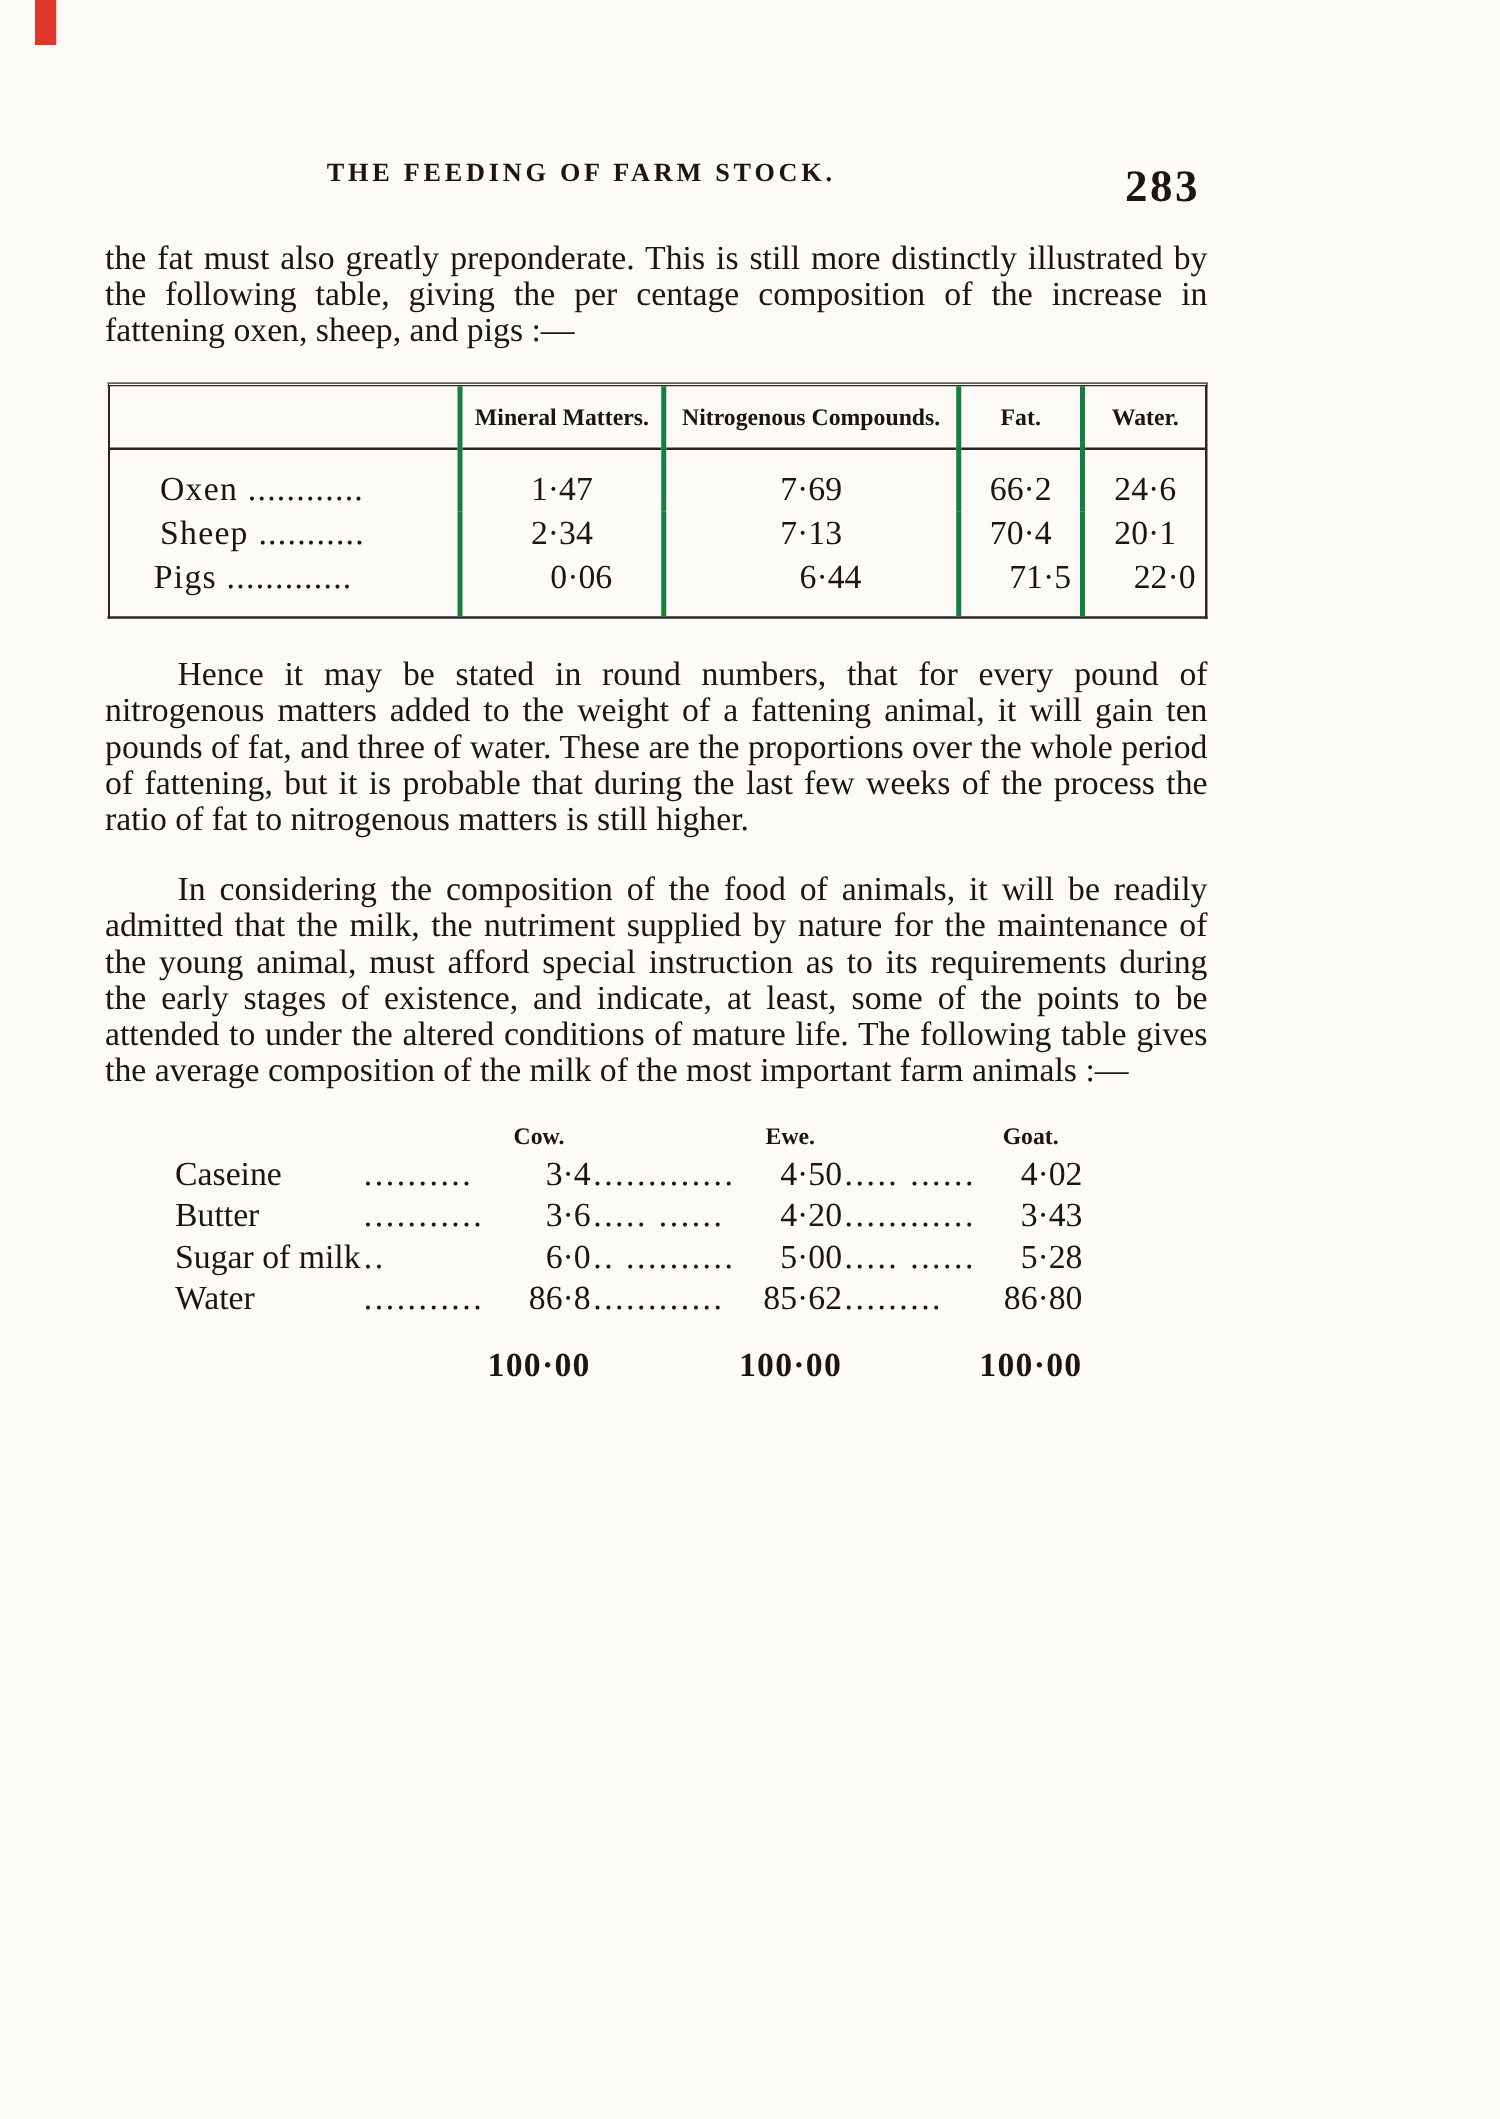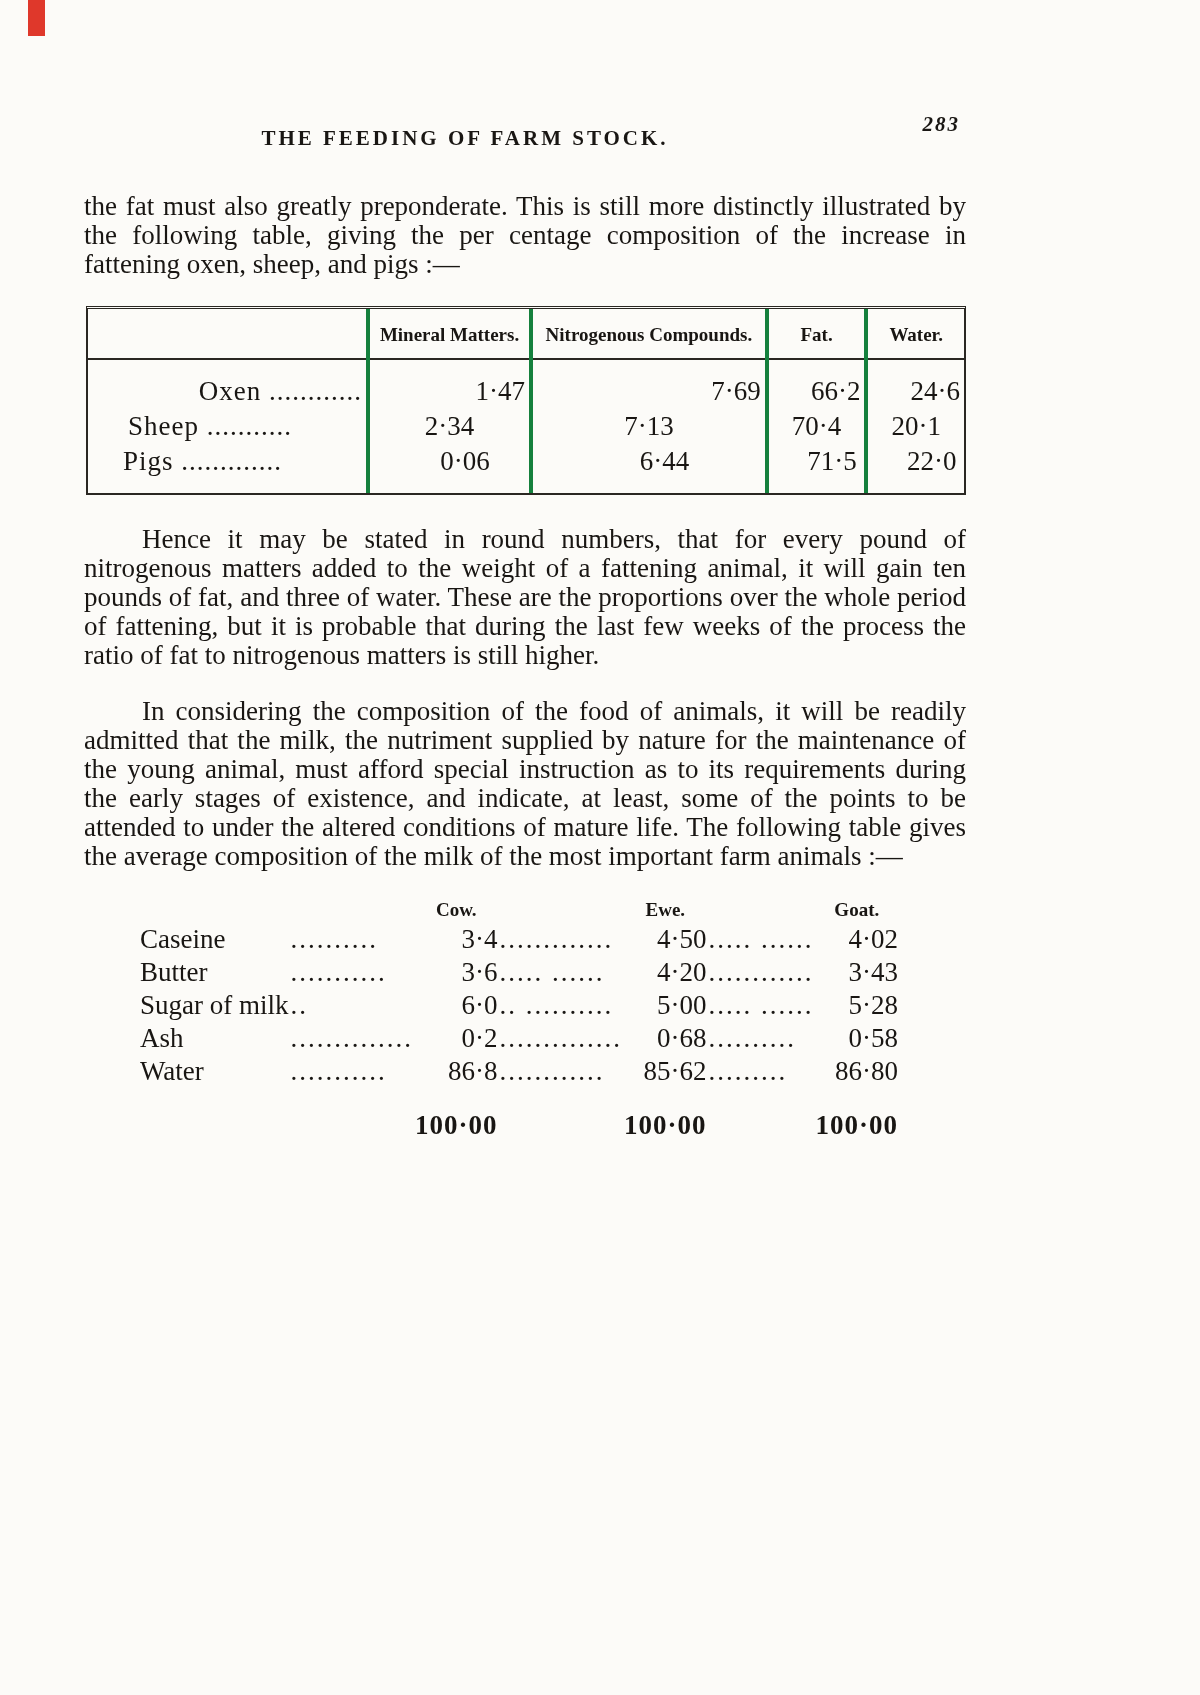--- a/index.html
+++ b/index.html
@@ -36,25 +36,24 @@
     text-align: center;
     font-weight: bold;
     font-size: 21px;
     letter-spacing: 3px;
     top: 14px;
     white-space: nowrap;
   }
   .page-number {
     position: absolute;
     right: 6px;
-    top: 0;
-    font-weight: bold;
-    font-size: 21px;
+    top: 16px;
+    font-weight: bold;
+    font-size: 36px;
     letter-spacing: 2px;
-    font-style: italic;
   }
   .body-text {
     font-size: 27px;
     line-height: 29px;
     text-align: justify;
   }
   .body-text.indent { text-indent: 58px; }
 
   
   .t1-wrap {
@@ -80,21 +79,21 @@
     padding: 2px 4px;
   }
   table.t1 .col-label { width: 270px; }
   table.t1 .vline { border-left: 4px solid #15803d; }
   table.t1 td.lbl {
     text-align: left;
     padding-left: 40px;
     white-space: nowrap;
     letter-spacing: 1px;
   }
-  table.t1 tr.first-data td { padding-top: 16px; text-align: right; }
+  table.t1 tr.first-data td { padding-top: 16px; }
   table.t1 tr.last-data td { padding-bottom: 16px; padding-left: 35px; }
 
   
   .t2-wrap {
     margin: 18px 0 0 56px;
     width: 726px;
     font-size: 27px;
   }
   table.t2 { border-collapse: collapse; width: 100%; }
   table.t2 th {
@@ -205,29 +204,20 @@
         <tr>
           <td class="rlabel">Sugar of milk</td>
           <td class="dots">..</td>
           <td class="val">6·0</td>
           <td class="dots">.. ..........</td>
           <td class="val">5·00</td>
           <td class="dots">..... ......</td>
           <td class="val">5·28</td>
         </tr>
         <tr>
-          <td class="rlabel">Ash</td>
-          <td class="dots">..............</td>
-          <td class="val">0·2</td>
-          <td class="dots">..............</td>
-          <td class="val">0·68</td>
-          <td class="dots">..........</td>
-          <td class="val">0·58</td>
-        </tr>
-        <tr>
           <td class="rlabel">Water</td>
           <td class="dots">...........</td>
           <td class="val">86·8</td>
           <td class="dots">............</td>
           <td class="val">85·62</td>
           <td class="dots">.........</td>
           <td class="val">86·80</td>
         </tr>
         <tr class="totals">
           <td></td>

